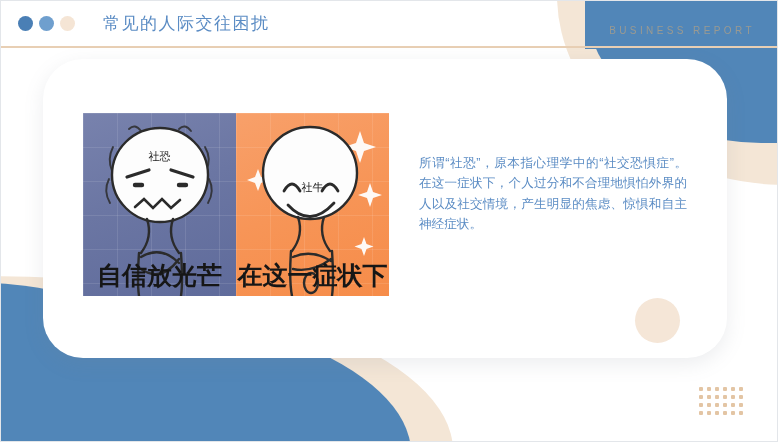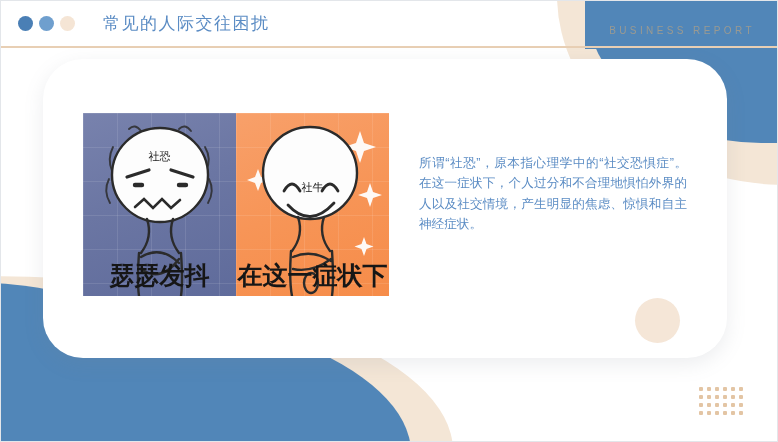--- a/index.html
+++ b/index.html
@@ -205,21 +205,21 @@
 
             <path d="M52 94 l9 -8 l9 9 l9 -9 l9 9 l9 -8" stroke-width="2.6"></path>
 
             <path d="M64 106 Q70 124 58 140 M90 106 Q84 124 96 140"></path>
             <path d="M56 140 Q54 170 56 183 M98 140 Q100 170 98 183"></path>
 
             <path d="M58 144 Q78 132 96 150 M58 156 Q78 170 96 146"></path>
           </g>
         </svg>
         <div class="meme-badge" style="top:36px;">社恐</div>
-        <div class="meme-caption">瑟瑟发抖</div>
+        <div class="meme-caption">自信放光芒</div>
       </div>
 
       <div class="meme-half meme-right">
         <div class="mgrid"></div>
         <svg class="figure" viewBox="0 0 153 183" preserveAspectRatio="none">
           <g fill="none" stroke="#2b2b2b" stroke-width="2.4" stroke-linecap="round">
 
             <g fill="#ffffff" stroke="none" opacity=".95">
               <path d="M124 18 l4 12 l12 4 l-12 4 l-4 12 l-4 -12 l-12 -4 l12 -4 z"></path>
               <path d="M134 70 l3 9 l9 3 l-9 3 l-3 9 l-3 -9 l-9 -3 l9 -3 z"></path>

